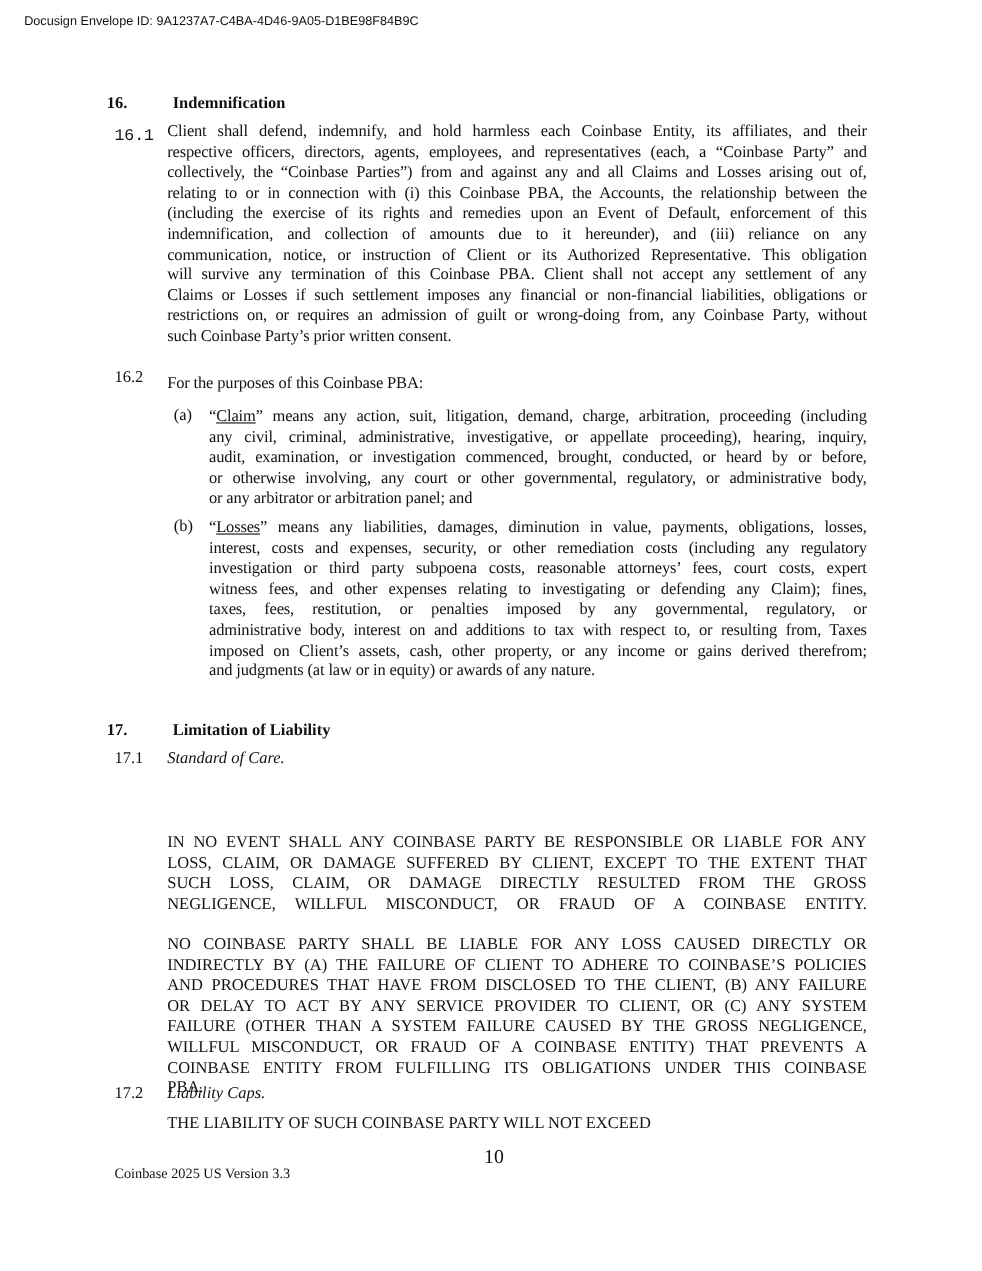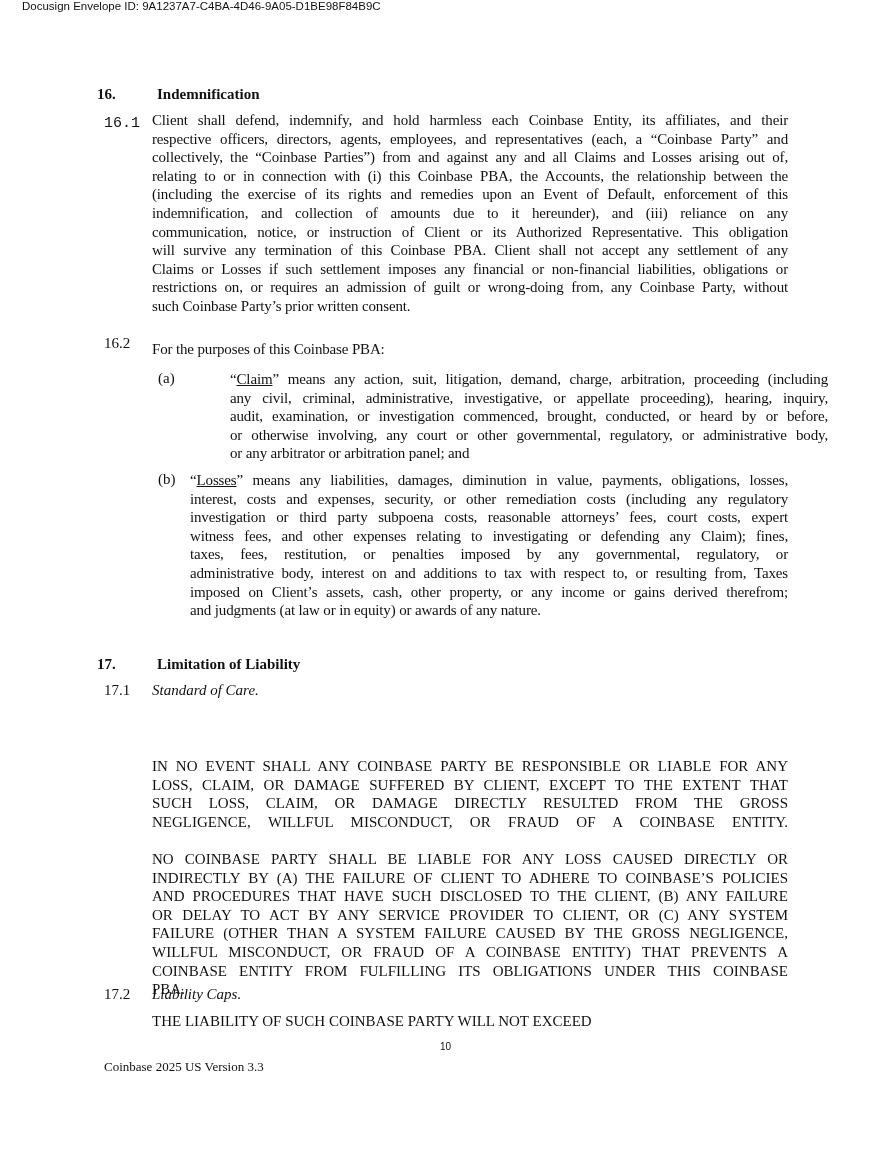--- a/index.html
+++ b/index.html
@@ -1,30 +1,30 @@
 <!DOCTYPE html>
 <html><head>
 <meta charset="utf-8">
 <style>
   html, body { margin: 0; padding: 0; background: #ffffff; }
   body { width: 893px; height: 1155px; position: relative; overflow: hidden; color: #111; }
   .abs { position: absolute; }
-  .envelope { left: 22px; top: 0; font-family: "Liberation Sans", "DejaVu Sans", sans-serif; font-size: 11.5px; color: #111; white-space: nowrap; }
+  .envelope { left: 22px; top: 14px; font-family: "Liberation Sans", "DejaVu Sans", sans-serif; font-size: 11.5px; color: #111; white-space: nowrap; }
   .heading { font-family: "Liberation Serif", serif; font-weight: bold; font-size: 15px; white-space: nowrap; }
   .heading .num { position: absolute; left: 0; }
   .heading .title { position: absolute; left: 60px; }
   .secnum { font-family: "Liberation Serif", serif; font-size: 15px; white-space: nowrap; }
   .para { font-family: "Liberation Serif", serif; font-size: 15px; line-height: 18.6px; text-align: justify; letter-spacing: -0.15px; }
   .para.caps { letter-spacing: 0; margin-top: 48px; }
   .line { display: block; text-align: justify; text-align-last: justify; white-space: nowrap; }
   .line.last { text-align-last: left; }
   .italic { font-style: italic; }
   .u { text-decoration: underline; }
   .label { font-family: "Liberation Serif", serif; font-size: 15px; }
-  .pagenum { font-family: Liberation Sans, sans-serif; font-size: 10px; }
+  .pagenum { font-family: Liberation Serif, serif; font-size: 18px; }
   .footer { font-family: "Liberation Serif", serif; font-size: 13px; white-space: nowrap; }
 </style>
 </head>
 <body>
 
 <div class="abs envelope">Docusign Envelope ID: 9A1237A7-C4BA-4D46-9A05-D1BE98F84B9C</div>
 
 <div class="abs heading" style="left:97px; top:86px;">
   <span class="num">16.</span>
   <span class="title">Indemnification</span>
@@ -44,21 +44,21 @@
   <span class="line">restrictions on, or requires an admission of guilt or wrong-doing from, any  Coinbase Party, without</span>
   <span class="line last">such Coinbase Party’s prior written consent.</span>
 </div>
 
 <div class="abs secnum" style="left:104px; top:335px;">16.2</div>
 <div class="abs para" style="left:152px; top:340px; width:636px;">
   <span class="line last">For the purposes of this Coinbase PBA:</span>
 </div>
 
 <div class="abs label" style="left:158px; top:370px;">(a)</div>
-<div class="abs para" style="left:190px; top:370px; width:598px;margin-left:40px;">
+<div class="abs para" style="left:190px; top:370px; width:598px;">
   <span class="line"><span>“</span><span class="u">Claim</span><span>” means any action, suit, litigation, demand, charge, arbitration, proceeding (including</span></span>
   <span class="line">any civil, criminal, administrative, investigative, or appellate proceeding), hearing, inquiry,</span>
   <span class="line">audit, examination, or investigation commenced, brought, conducted, or heard by or before,</span>
   <span class="line">or otherwise involving, any court or other governmental, regulatory, or administrative body,</span>
   <span class="line last">or any arbitrator or arbitration panel; and</span>
 </div>
 
 <div class="abs label" style="left:158px; top:471px;">(b)</div>
 <div class="abs para" style="left:190px; top:471px; width:598px;">
   <span class="line"><span>“</span><span class="u">Losses</span><span>” means any liabilities, damages, diminution in value, payments, obligations, losses,</span></span>
@@ -82,21 +82,21 @@
 <div class="abs para caps" style="left:152px; top:709px; width:636px;">
   <span class="line">IN NO EVENT SHALL ANY COINBASE PARTY BE RESPONSIBLE OR LIABLE FOR ANY</span>
   <span class="line">LOSS, CLAIM, OR DAMAGE SUFFERED BY CLIENT, EXCEPT TO THE EXTENT THAT</span>
   <span class="line">SUCH LOSS, CLAIM, OR DAMAGE DIRECTLY RESULTED FROM THE GROSS</span>
   <span class="line">NEGLIGENCE, WILLFUL MISCONDUCT, OR FRAUD OF A COINBASE ENTITY.</span>
 </div>
 
 <div class="abs para caps" style="left:152px; top:802px; width:636px;">
   <span class="line">NO COINBASE PARTY SHALL BE LIABLE FOR ANY LOSS CAUSED DIRECTLY OR</span>
   <span class="line">INDIRECTLY BY (A) THE FAILURE OF CLIENT TO ADHERE TO COINBASE’S POLICIES</span>
-  <span class="line">AND PROCEDURES THAT HAVE SUCH DISCLOSED TO THE CLIENT, (B) ANY FAILURE</span>
+  <span class="line">AND PROCEDURES THAT HAVE FROM DISCLOSED TO THE CLIENT, (B) ANY FAILURE</span>
   <span class="line">OR DELAY TO ACT BY ANY SERVICE PROVIDER TO CLIENT, OR (C) ANY SYSTEM</span>
   <span class="line">FAILURE (OTHER THAN A SYSTEM FAILURE CAUSED BY THE GROSS NEGLIGENCE,</span>
   <span class="line">WILLFUL MISCONDUCT, OR FRAUD OF A COINBASE ENTITY) THAT PREVENTS A</span>
   <span class="line">COINBASE ENTITY FROM FULFILLING ITS OBLIGATIONS UNDER THIS COINBASE</span>
   <span class="line last">PBA.</span>
 </div>
 
 <div class="abs secnum" style="left:104px; top:986px;">17.2</div>
 <div class="abs secnum italic" style="left:152px; top:986px;">Liability Caps.</div>
 <div class="abs secnum" style="left:152px; top:1013px;">THE LIABILITY OF SUCH COINBASE PARTY WILL NOT EXCEED</div>

